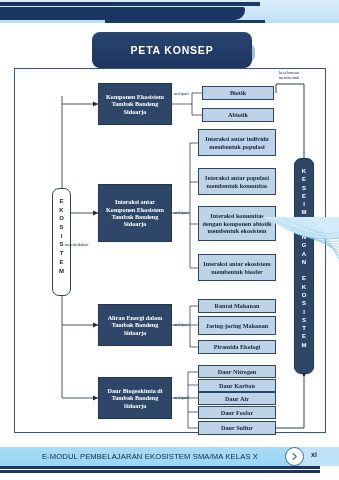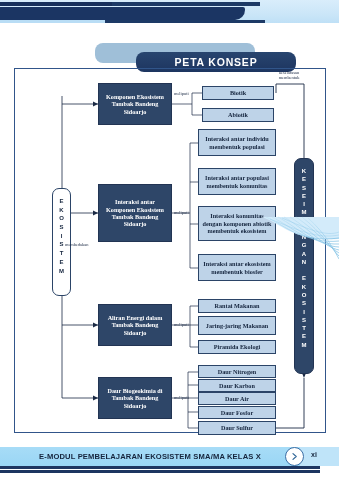--- a/index.html
+++ b/index.html
@@ -48,31 +48,30 @@
   }
 
   
   .title-shadow {
     position: absolute; left: 95px; top: 43px;
     width: 160px; height: 20px;
     background: #9fbfd8;
     border-radius: 8px;
   }
   .title-pill {
-    position: absolute; left: 92px; top: 52px;
-    width: 160px; height: 20px;
+    position: absolute; left: 92px; top: 32px;
+    width: 160px; height: 36px;
     background: linear-gradient(180deg,#28456f 0%,#1d3560 100%);
     border-radius: 8px;
     display: flex; align-items: center; justify-content: center;
     color: #ffffff;
     font-family: "Liberation Sans", sans-serif;
     font-weight: bold;
     font-size: 10.5px;
     letter-spacing: 0.8px;
-    margin-left: 44px;
   }
 
   
   .frame {
     position: absolute; left: 14px; top: 68px;
     width: 312px; height: 365px;
     border: 1px solid #31558a;
   }
   svg.wires { position: absolute; left: 0; top: 0; width: 339px; height: 480px; }
 
@@ -145,21 +144,21 @@
   
   .footer-band {
     position: absolute; left: 0; top: 447px;
     width: 300px; height: 19px;
     background: linear-gradient(180deg,#a7dcf7 0%,#9ad6f5 100%);
     display: flex; align-items: center; justify-content: center;
   }
   .footer-band-text {
     font-family: "Liberation Sans", sans-serif;
     font-size: 7.6px;
-    font-weight: bold;
+    font-weight: normal;
     color: #15243c;
     letter-spacing: 0.15px;
   }
   .footer-band-wide {
     position: absolute; left: 0; top: 447px;
     width: 339px; height: 19px;
     background: #bfe4f9;
   }
   .footer-rule1 {
     position: absolute; left: 0; top: 466px;

